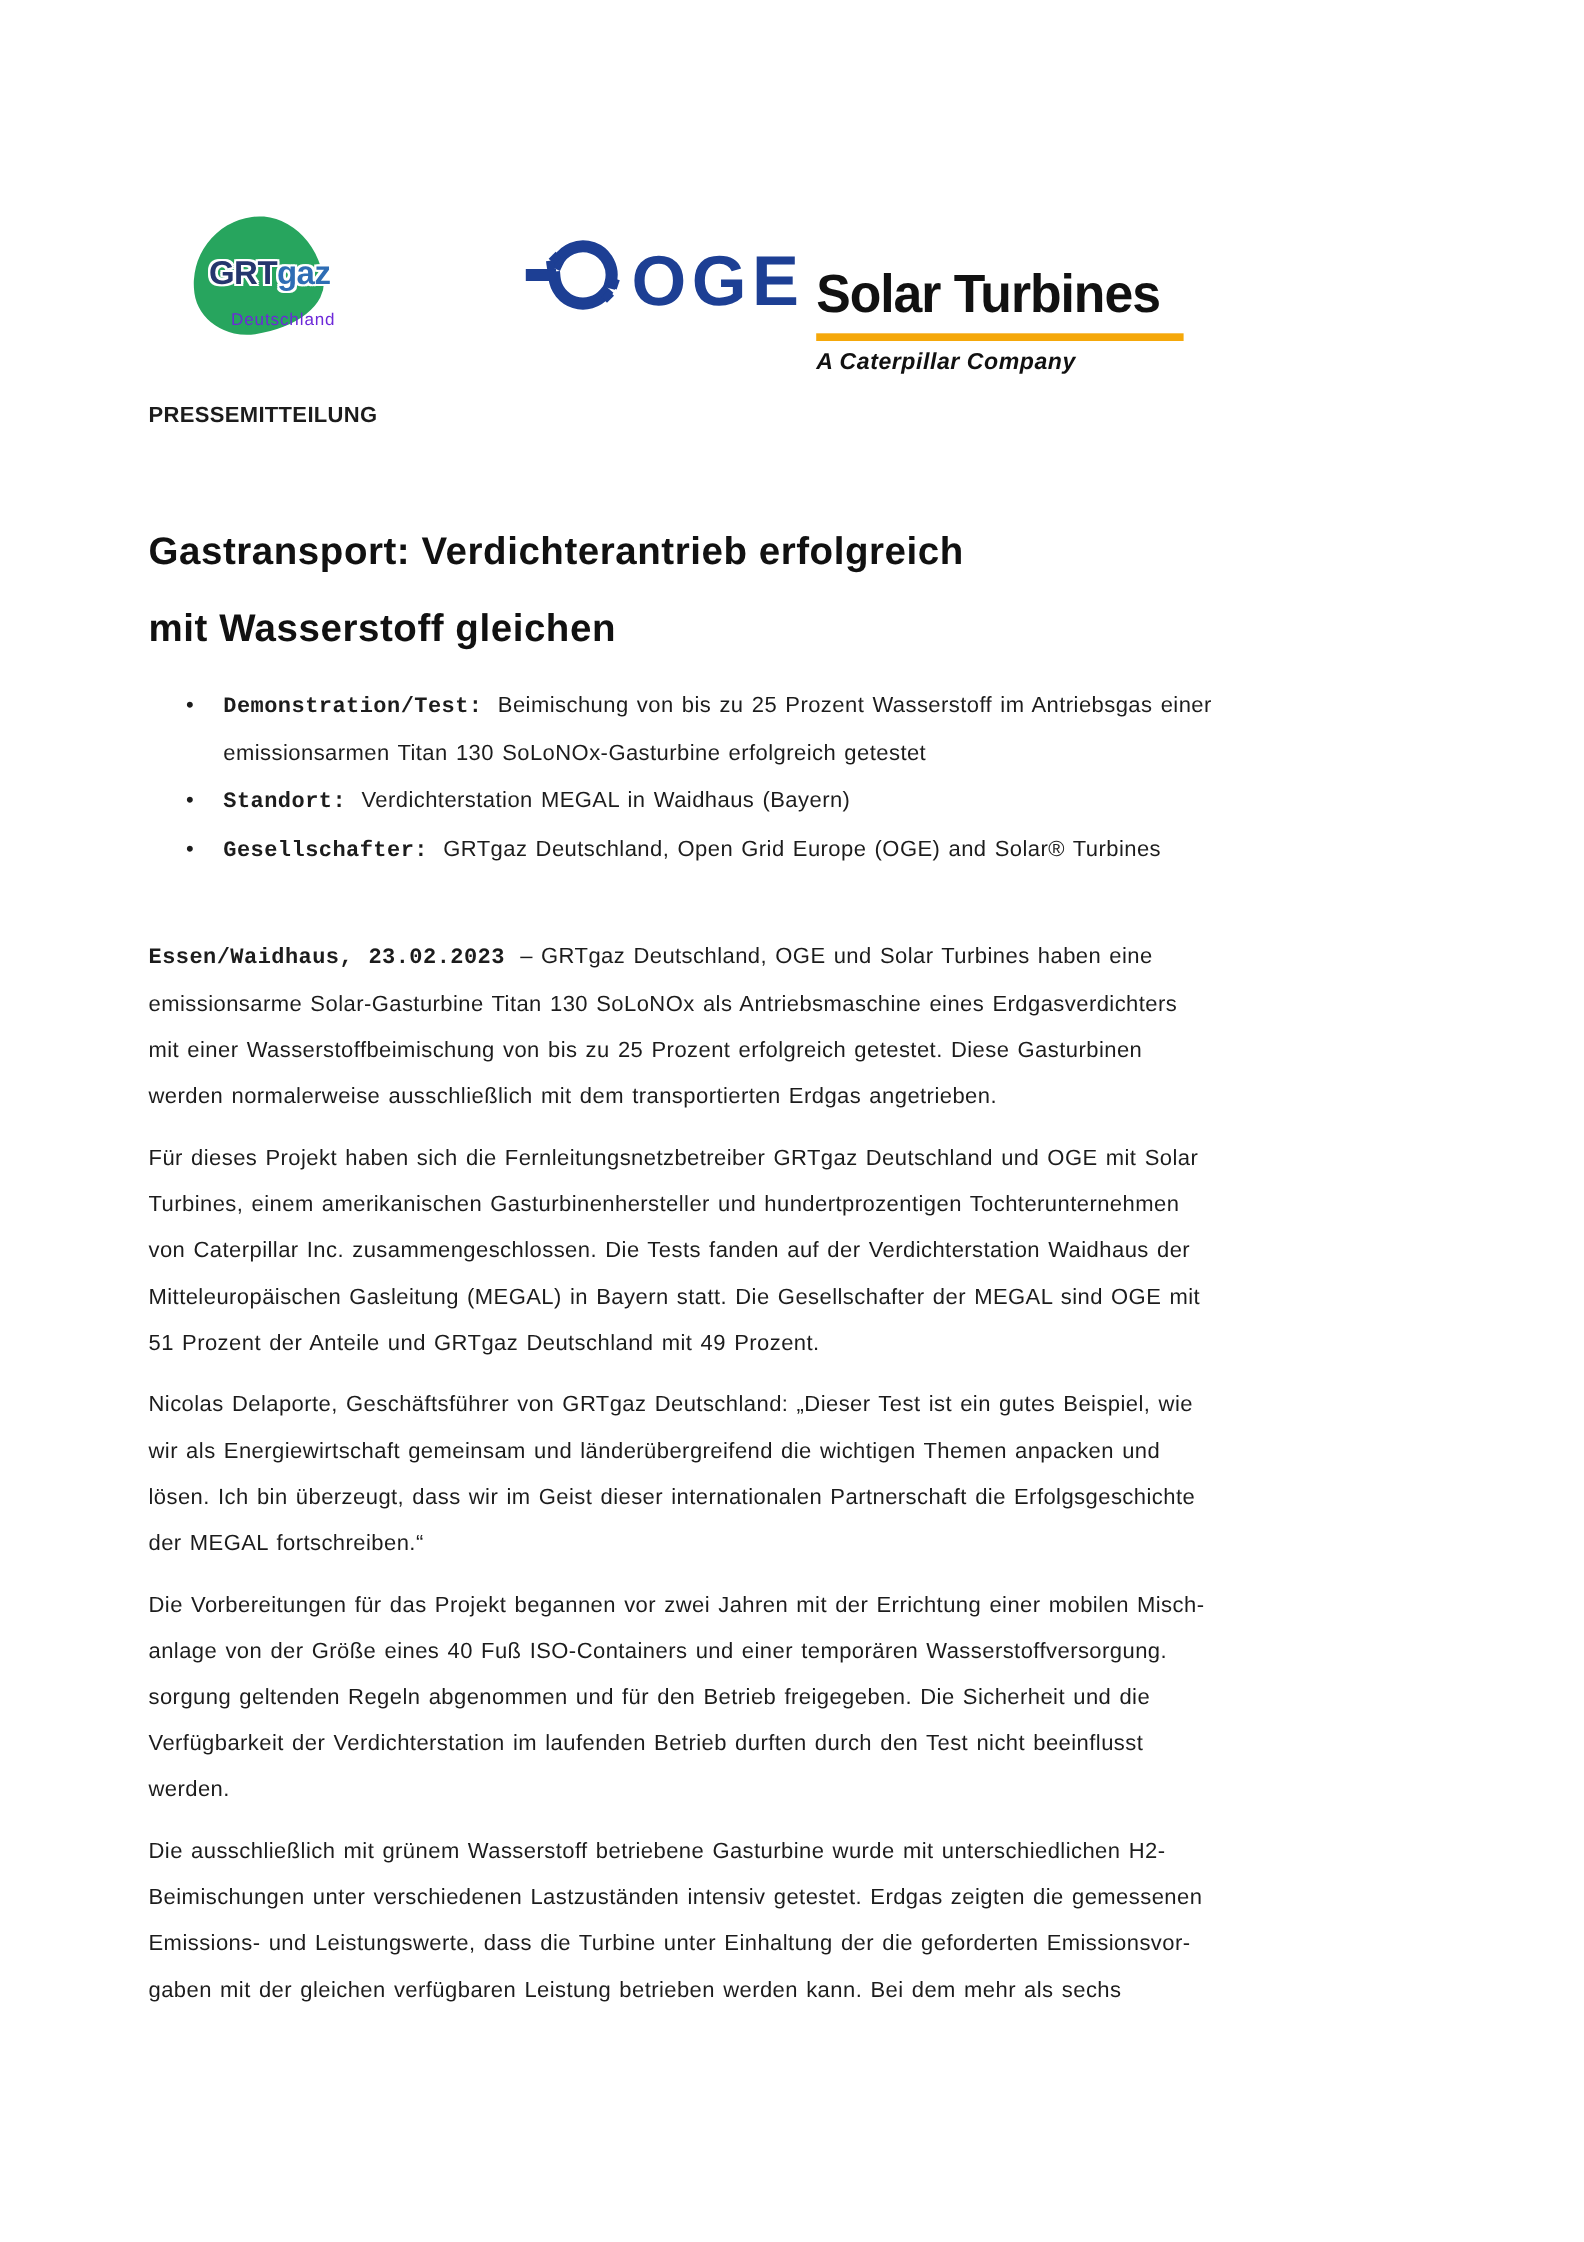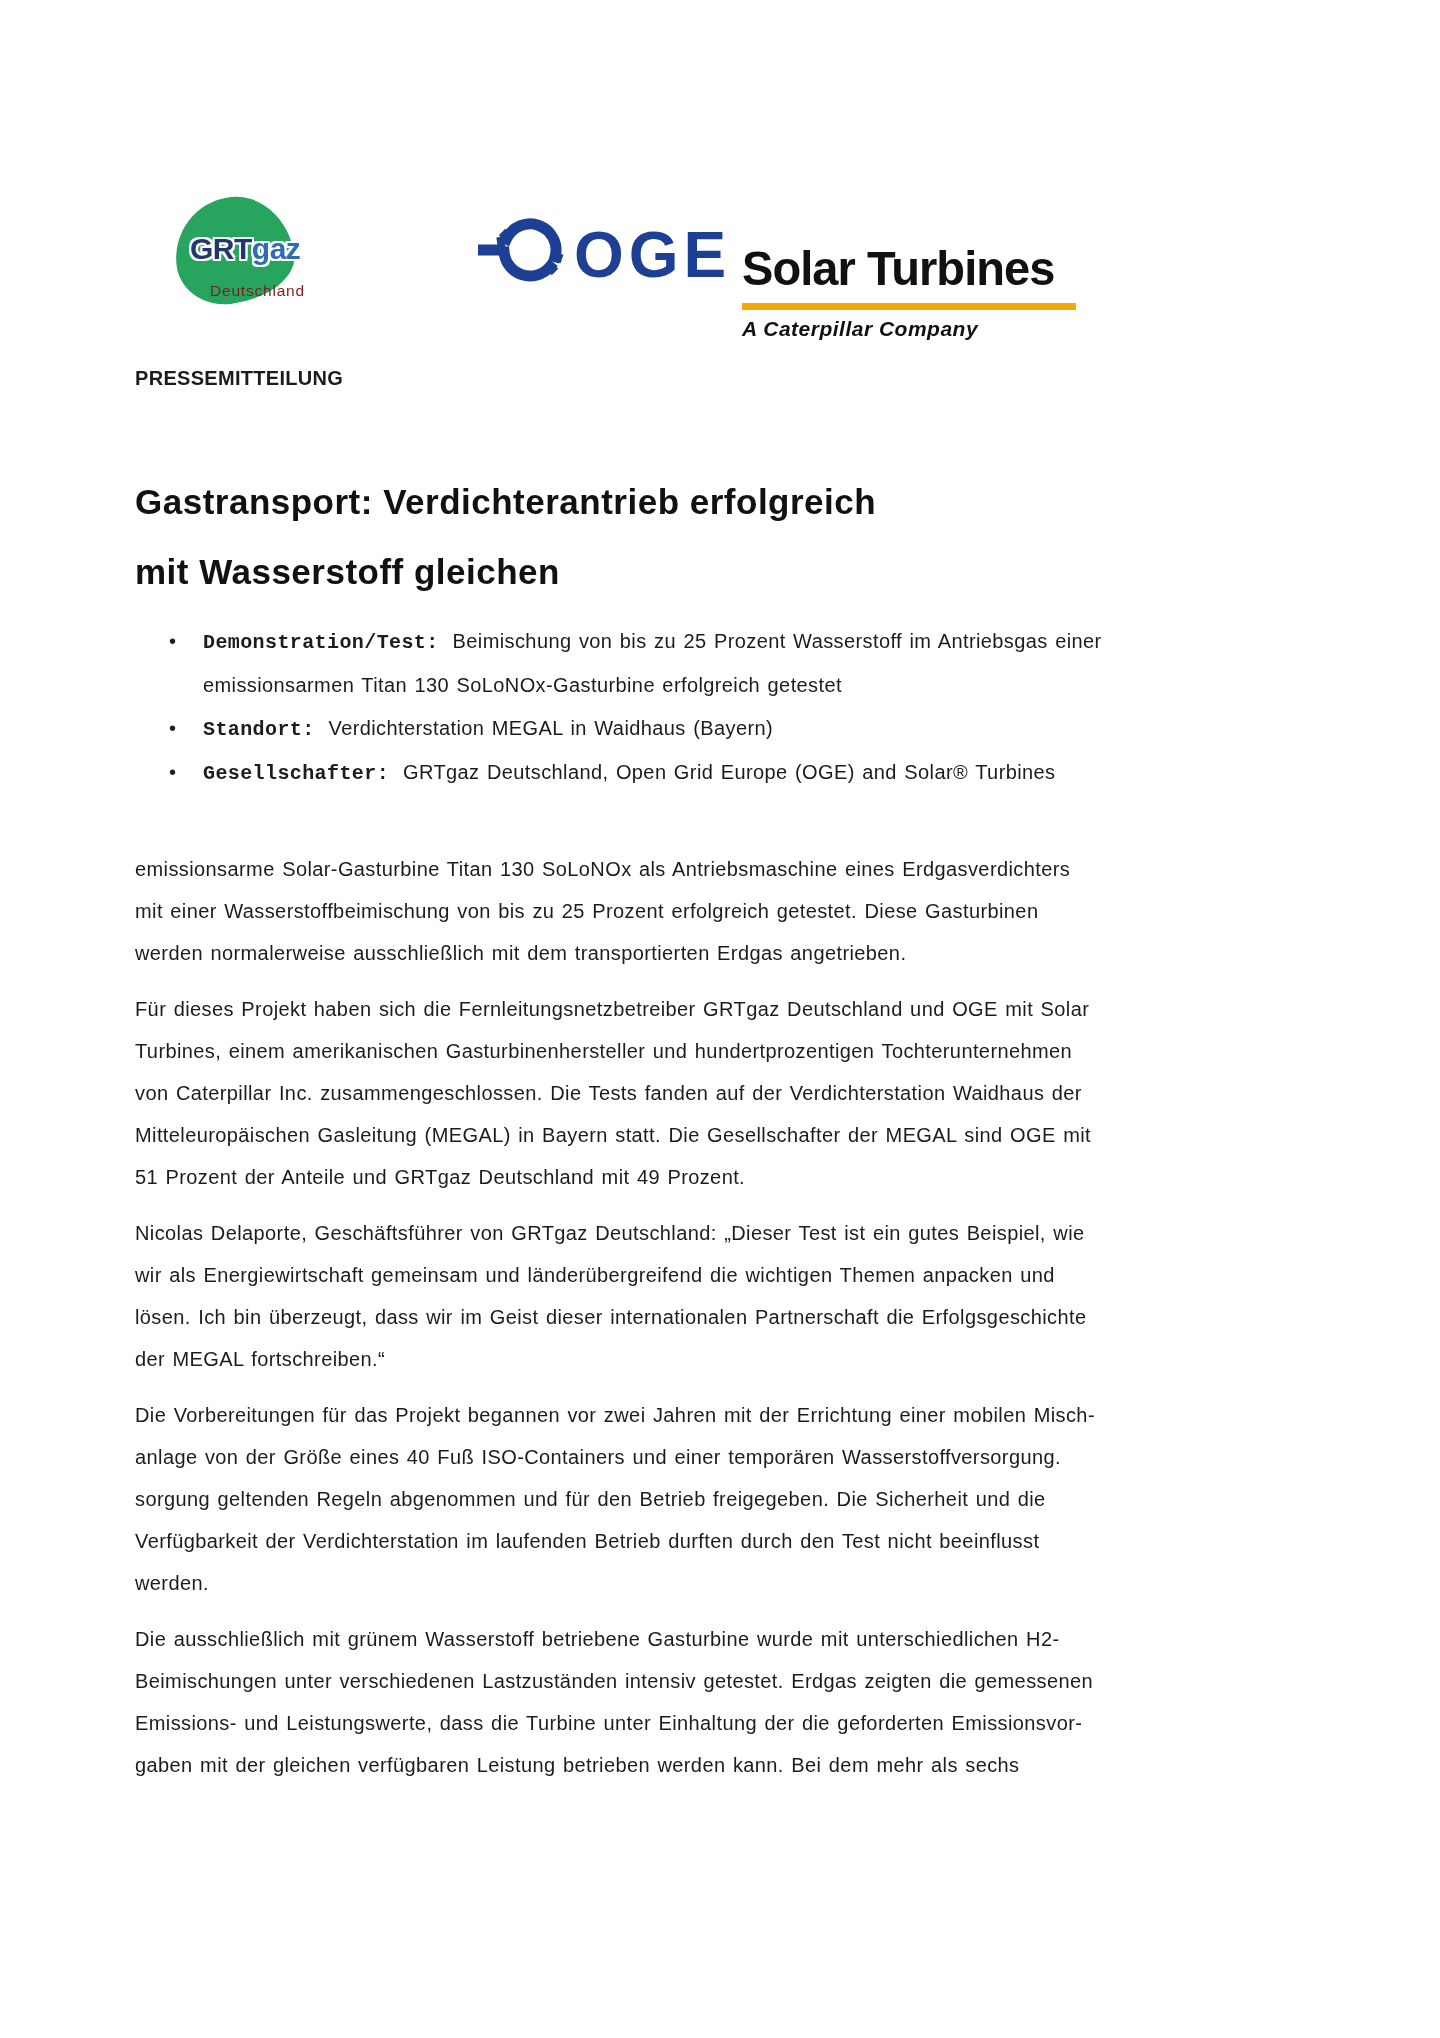--- a/index.html
+++ b/index.html
@@ -12,21 +12,21 @@
   
   .grtgaz{position:absolute;left:150px;top:152px;width:170px;height:160px;}
   .gr-blob{position:absolute;left:25px;top:45px;width:118px;height:106px;
     background:#27a55e;border-radius:52% 48% 58% 42% / 58% 62% 38% 42%;
     transform:rotate(-8deg);}
   .gr-word{position:absolute;left:40px;top:80px;font-size:30px;font-weight:bold;
     letter-spacing:-0.5px;white-space:nowrap;
     text-shadow:-2px -2px 0 #fff,2px -2px 0 #fff,-2px 2px 0 #fff,2px 2px 0 #fff,0 2px 0 #fff,0 -2px 0 #fff,2px 0 0 #fff,-2px 0 0 #fff;}
   .gr-word .grt{color:#25366d;}
   .gr-word .gaz{color:#2e6db4;}
-  .gr-country{position:absolute;left:60px;top:130px;font-size:15.5px;color:#7f1d1d;
+  .gr-country{position:absolute;left:60px;top:130px;font-size:15.5px;color:#6d28d9;
     letter-spacing:0.8px;}
 
   .oge{position:absolute;left:478px;top:210px;width:250px;height:85px;}
   .oge svg{position:absolute;left:0;top:0;}
   .oge-word{position:absolute;left:96px;top:13px;font-size:64px;font-weight:bold;
     color:#1d3f94;letter-spacing:5px;line-height:1;}
 
   .solar{position:absolute;left:742px;top:244px;width:334px;}
   .solar-title{font-size:49px;font-weight:bold;color:#111;letter-spacing:-1px;
     line-height:1;white-space:nowrap;transform:scaleX(0.96);transform-origin:left;}
@@ -104,20 +104,21 @@
       <li>
         <span class="line"><strong>Standort: </strong>Verdichterstation MEGAL in Waidhaus (Bayern)</span>
       </li>
       <li>
         <span class="line"><strong>Gesellschafter: </strong>GRTgaz Deutschland, Open Grid Europe (OGE) and Solar® Turbines</span>
       </li>
     </ul>
 
   <main class="content">
       <p>
+        <span class="line"><strong>Essen/Waidhaus, 23.02.2023 </strong>– GRTgaz Deutschland, OGE und Solar Turbines haben eine</span>
         <span class="line">emissionsarme Solar-Gasturbine Titan 130 SoLoNOx als Antriebsmaschine eines Erdgasverdichters</span>
         <span class="line">mit einer Wasserstoffbeimischung von bis zu 25 Prozent erfolgreich getestet. Diese Gasturbinen</span>
         <span class="line">werden normalerweise ausschließlich mit dem transportierten Erdgas angetrieben.</span>
       </p>
       <p>
         <span class="line">Für dieses Projekt haben sich die Fernleitungsnetzbetreiber GRTgaz Deutschland und OGE mit Solar</span>
         <span class="line">Turbines, einem amerikanischen Gasturbinenhersteller und hundertprozentigen Tochterunternehmen</span>
         <span class="line">von Caterpillar Inc. zusammengeschlossen. Die Tests fanden auf der Verdichterstation Waidhaus der</span>
         <span class="line">Mitteleuropäischen Gasleitung (MEGAL) in Bayern statt. Die Gesellschafter der MEGAL sind OGE mit</span>
         <span class="line">51 Prozent der Anteile und GRTgaz Deutschland mit 49 Prozent.</span>

